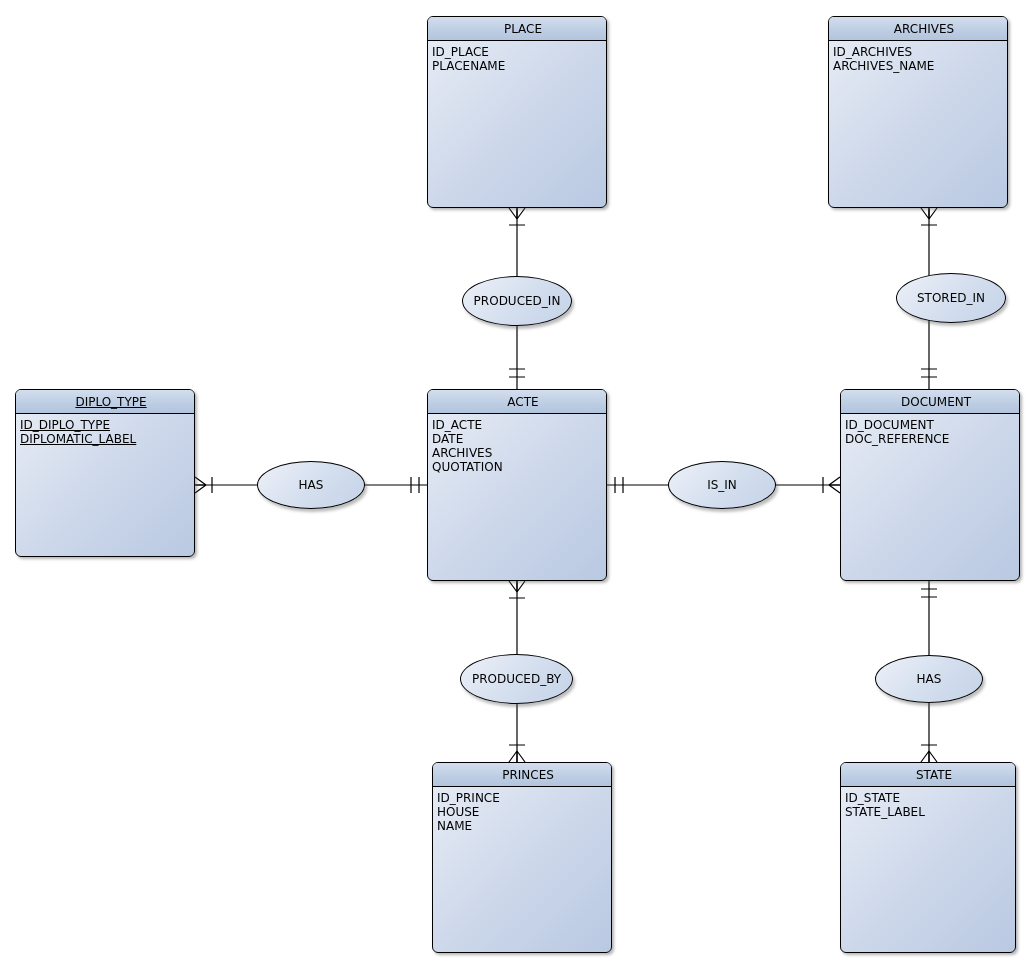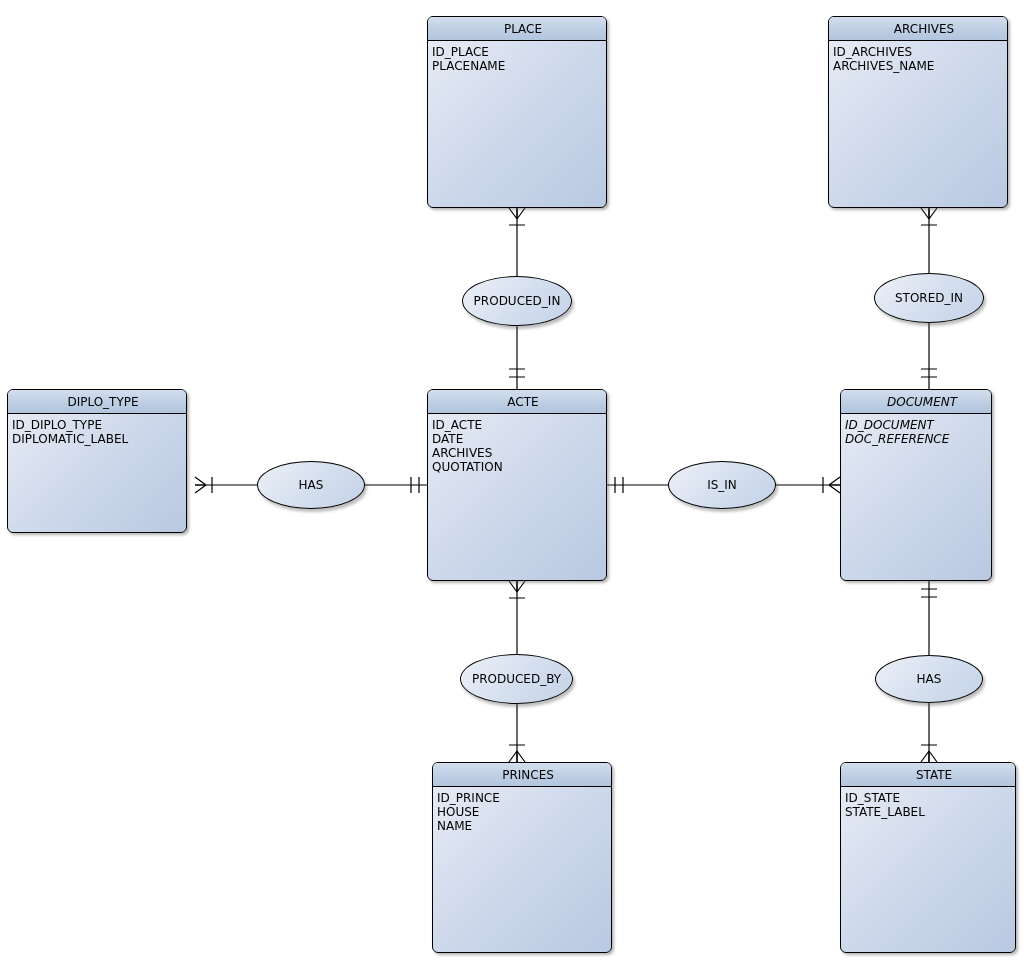--- a/index.html
+++ b/index.html
@@ -116,39 +116,39 @@
   </div>
 
   <div class="entity" style="left:828px; top:16px; width:180px; height:192px;">
     <div class="entity-header">ARCHIVES</div>
     <div class="entity-body">
       <div class="attr">ID_ARCHIVES</div>
       <div class="attr">ARCHIVES_NAME</div>
     </div>
   </div>
 
-  <div class="entity" style="left:7px; top:389px; width:180px; height:144px;">
+  <div class="entity" style="left:15px; top:389px; width:180px; height:168px;text-decoration:underline;">
     <div class="entity-header">DIPLO_TYPE</div>
     <div class="entity-body">
       <div class="attr">ID_DIPLO_TYPE</div>
       <div class="attr">DIPLOMATIC_LABEL</div>
     </div>
   </div>
 
   <div class="entity" style="left:427px; top:389px; width:180px; height:192px;">
     <div class="entity-header">ACTE</div>
     <div class="entity-body">
       <div class="attr">ID_ACTE</div>
       <div class="attr">DATE</div>
       <div class="attr">ARCHIVES</div>
       <div class="attr">QUOTATION</div>
     </div>
   </div>
 
-  <div class="entity" style="left:840px; top:389px; width:152px; height:192px;font-style:italic;">
+  <div class="entity" style="left:840px; top:389px; width:180px; height:192px;">
     <div class="entity-header">DOCUMENT</div>
     <div class="entity-body">
       <div class="attr">ID_DOCUMENT</div>
       <div class="attr">DOC_REFERENCE</div>
     </div>
   </div>
 
   <div class="entity" style="left:432px; top:762px; width:180px; height:191px;">
     <div class="entity-header">PRINCES</div>
     <div class="entity-body">
@@ -163,21 +163,21 @@
     <div class="entity-body">
       <div class="attr">ID_STATE</div>
       <div class="attr">STATE_LABEL</div>
     </div>
   </div>
 
   <div class="relationship" style="left:462px; top:276px; width:110px; height:50px;">
     <span>PRODUCED_IN</span>
   </div>
 
-  <div class="relationship" style="left:874px; top:273px; width:110px; height:50px;">
+  <div class="relationship" style="left:896px; top:273px; width:110px; height:50px;">
     <span>STORED_IN</span>
   </div>
 
   <div class="relationship" style="left:257px; top:461px; width:108px; height:48px;">
     <span>HAS</span>
   </div>
 
   <div class="relationship" style="left:668px; top:461px; width:108px; height:48px;">
     <span>IS_IN</span>
   </div>

